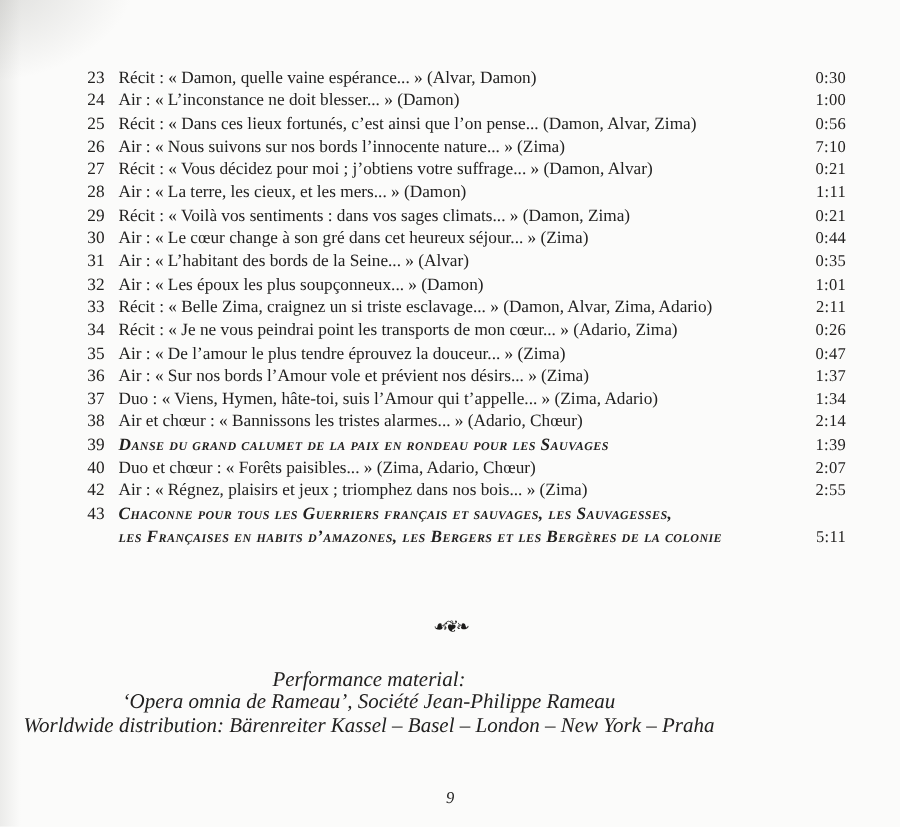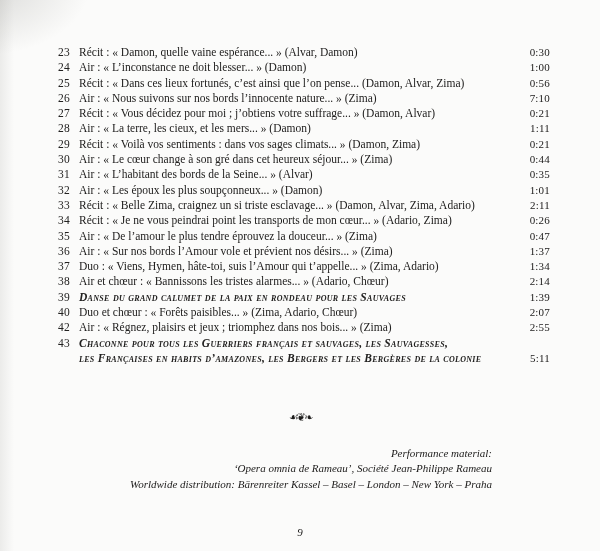--- a/index.html
+++ b/index.html
@@ -20,21 +20,21 @@
   }
   .page {
     position: relative;
     width: 600px;
     height: 551px;
   }
   .tracklist {
     position: absolute;
     top: 45px;
     left: 46px;
-    right: 50px;
+    right: 36px;
   }
   .row {
     display: flex;
     align-items: flex-end;
     font-size: 11.5px;
     line-height: 15.3px;
   }
   .num {
     flex: 0 0 24px;
     text-align: right;
@@ -68,23 +68,23 @@
     font-size: 11px;
     letter-spacing: -2px;
     color: #1d1c1b;
     font-family: "DejaVu Sans", sans-serif;
   }
   .footer {
     position: absolute;
     top: 446px;
     left: 0;
     width: 492px;
-    text-align: right;
+    text-align: center;
     font-style: italic;
-    font-size: 11px;
+    font-size: 14px;
     line-height: 15.4px;
   }
   .pagenum {
     position: absolute;
     top: 526px;
     left: 0;
     width: 600px;
     text-align: center;
     font-style: italic;
     font-size: 11px;

